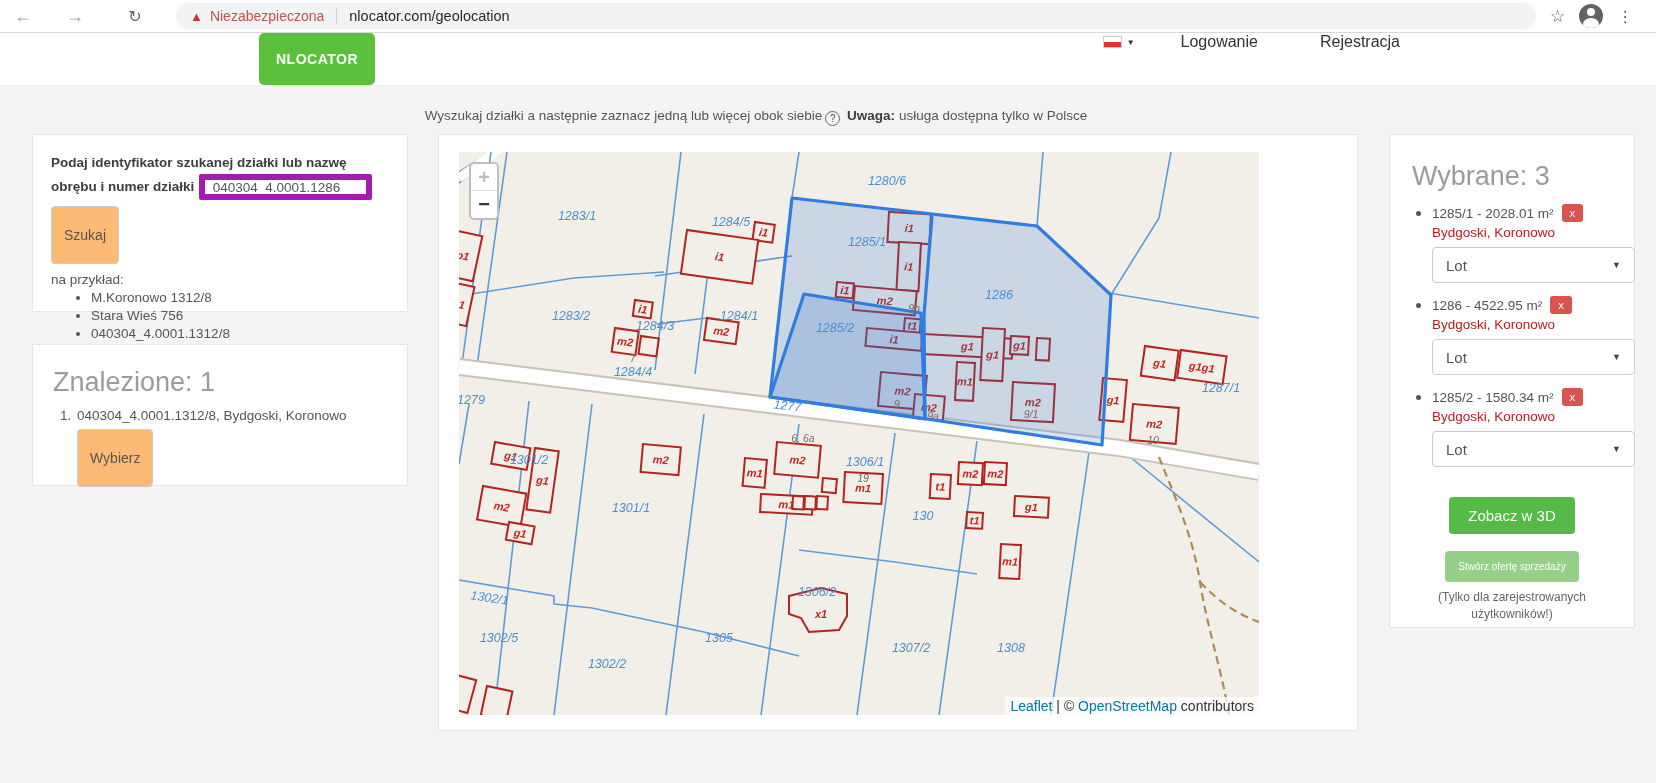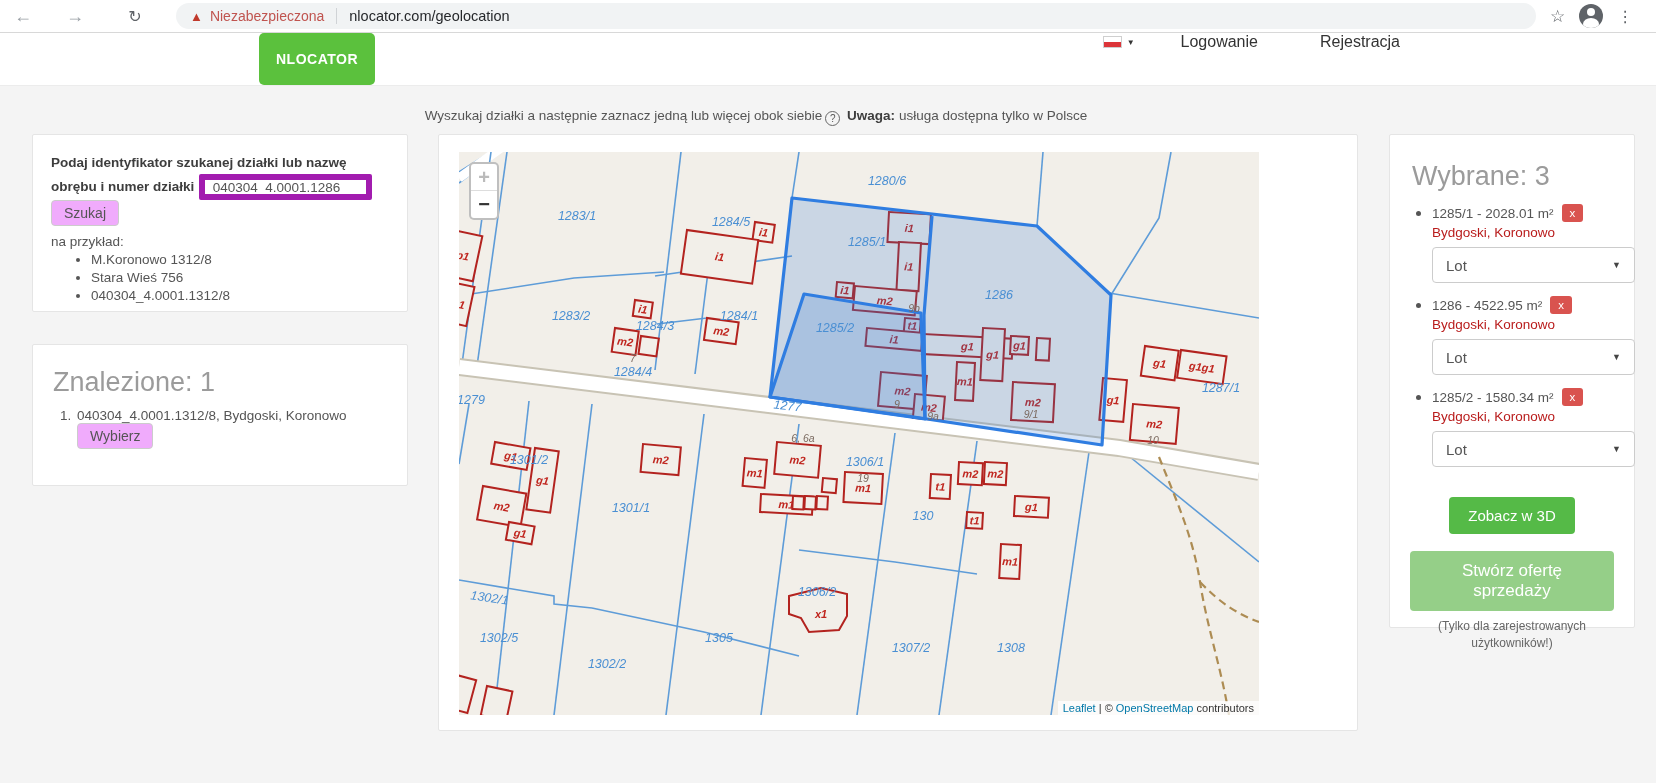--- a/index.html
+++ b/index.html
@@ -46,40 +46,40 @@
   .qmark { display:inline-block; width:15px; height:15px; border:1px solid #666; border-radius:50%;
     font-size:10px; line-height:14px; text-align:center; color:#555; vertical-align:-2px; margin:0 3px; }
   .notice b { color:#3d3d3d; }
 
   
   .card { position:absolute; background:#fff; border:1px solid #e5e5e5; border-radius:2px; }
   .card-search { left:32px; top:134px; width:376px; height:178px; padding:17px 18px; }
   .search-label { font-size:13.5px; font-weight:bold; color:#3d3d3d; line-height:1.65; }
   .search-input { width:173px; height:26px; border:6px solid #a21caf; border-radius:2px; font-size:13.5px;
     color:#555; padding:2px 8px; vertical-align:middle; font-family:inherit; }
-  .btn-plain { display:inline-block; background:#f0abfc; border:1px solid #ccc; border-radius:4px; color:#555;
-    font-size:14px; padding:4px 12px; cursor:pointer; font-family:inherit; }
+  .btn-plain { display:inline-block; background:#fdba74; border:1px solid #ccc; border-radius:4px; color:#555;
+    font-size:14px; padding:20px 12px; margin-top:6px; cursor:pointer; font-family:inherit; }
   .examples-label { font-size:13.5px; color:#555; margin-top:8px; }
   .examples { margin:2px 0 0 40px; font-size:13.5px; color:#555; line-height:1.32; }
 
   .card-results { left:32px; top:344px; width:376px; height:142px; padding:14px 18px; }
   .panel-title { font-size:27px; font-weight:400; color:#9b9b9b; }
   .card-results .panel-title { margin:8px 0 10px 2px; }
   .results-list { margin:0 0 0 24px; font-size:13.5px; color:#555; list-style:decimal; }
   .results-list li { padding-left:2px; }
 
   
   .card-map { left:438px; top:134px; width:920px; height:597px; }
   .map { position:absolute; left:20px; top:17px; width:800px; height:563px; background:#f2efe9; overflow:hidden; cursor:grab; }
   .zoomctl { position:absolute; left:10px; top:10px; width:30px; border:2px solid rgba(0,0,0,.25); border-radius:5px;
     background:#fff; z-index:5; }
   .zbtn { width:26px; height:27px; text-align:center; font-size:20px; line-height:26px; font-weight:bold; cursor:pointer; }
   .zbtn.zin { color:#bbb; border-bottom:1px solid #ddd; }
   .zbtn.zout { color:#333; }
-  .attrib { position:absolute; right:0; bottom:0; background:rgba(255,255,255,.75); font-size:11px; color:#333;
+  .attrib { position:absolute; right:0; bottom:0; background:rgba(255,255,255,.75); font-size:14px; color:#333;
     padding:1px 5px; z-index:5; }
   .attrib a { color:#0078A8; text-decoration:none; cursor:pointer; }
 
   .pline { fill:none; stroke:#5e9cd8; stroke-width:1.6; }
   .road-case { fill:none; stroke:#c8c3b4; stroke-width:18; }
   .road-fill { fill:none; stroke:#ffffff; stroke-width:14; }
   .road2-fill { fill:none; stroke:#ffffff; stroke-width:9; }
   .dashpath { fill:none; stroke:#ad8c53; stroke-width:2.2; stroke-dasharray:8 5; }
   .brect { fill:#f2efe9; stroke:#b3231f; stroke-width:2; }
   .btxt { fill:#c0261f; font-size:11px; font-style:italic; font-weight:bold; text-anchor:middle; dominant-baseline:central;
@@ -97,21 +97,21 @@
   .sline1 { font-size:13.5px; color:#555; white-space:nowrap; }
   .xbtn { background:#d9534f; color:#fff; border:none; border-radius:3px; font-size:11.5px; padding:3px 8px;
     margin-left:8px; cursor:pointer; vertical-align:1px; font-family:inherit; }
   .sloc { font-size:13.5px; color:#b91c1c; margin-top:3px; }
   .selbox { width:203px; height:36px; border:1px solid #ccc; border-radius:4px; background:#fff; margin-top:7px;
     display:flex; align-items:center; padding:0 13px; font-size:15px; color:#555; cursor:pointer; }
   .selbox .caret { margin-left:auto; font-size:9px; color:#444; }
   .btn-3d { display:block; margin:30px auto 0; background:#55ba47; color:#fff; border:none; border-radius:4px;
     font-size:15px; padding:10px 19px; cursor:pointer; font-family:inherit; }
   .btn-offer { display:block; margin:17px auto 0; background:#95cf88; color:#fff; border:none; border-radius:4px;
-    font-size:17px; padding:10px 13px; cursor:pointer; font-family:inherit; }
+    font-size:10px; padding:10px 13px; cursor:pointer; font-family:inherit; }
   .offer-note { font-size:12px; color:#666; text-align:center; margin-top:7px; line-height:1.45; }
 </style>
 </head>
 <body>
 
 <div class="chrome">
   <span class="nav-ico nav-back">←</span>
   <span class="nav-ico nav-fwd">→</span>
   <span class="nav-ico dark nav-reload">↻</span>
   <div class="urlbar">

